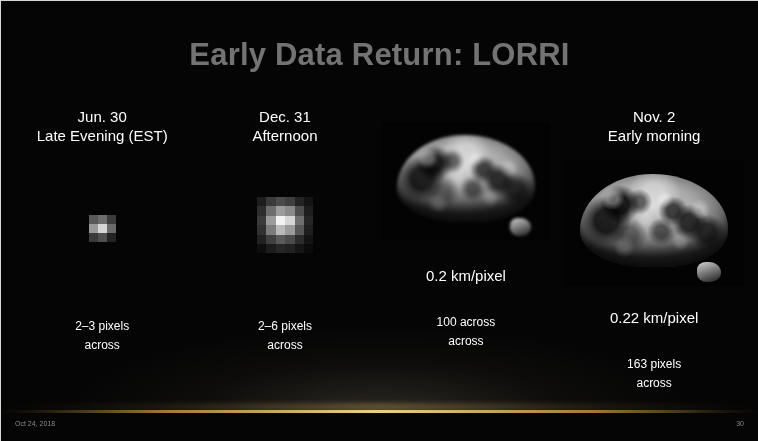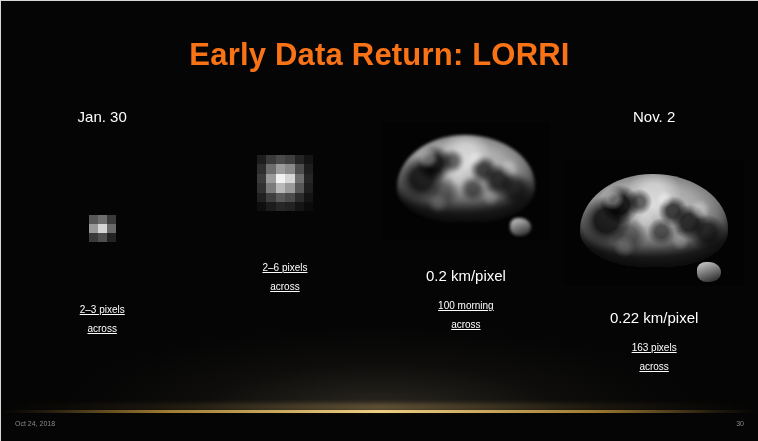--- a/index.html
+++ b/index.html
@@ -65,21 +65,21 @@
         rgba(0,0,0,0) 100%);
     filter: blur(2px);
   }
 
   .title {
     position: absolute;
     top: 36px;
     left: 0;
     width: 100%;
     text-align: center;
-    color: #f97316;
+    color: #737373;
     font-size: 31px;
     font-weight: bold;
     letter-spacing: 0.2px;
   }
 
   .columns {
     position: absolute;
     top: 106px;
     left: 8px;
     width: 742px;
@@ -204,25 +204,24 @@
 
   .scale {
     color: #ffffff;
     font-size: 15px;
     margin-top: 12px;
     text-align: center;
     height: 26px;
   }
   .across {
     color: #ffffff;
-    font-size: 10px;
+    font-size: 12px;
     line-height: 19px;
     text-align: center;
-    margin-top: 3px;
-    text-decoration: underline;
+    margin-top: 20px;
   }
   .across .l2 { display: block; }
 
   .footer-date {
     position: absolute;
     left: 14px;
     bottom: 14px;
     color: #8a8a8a;
     font-size: 7px;
   }
@@ -241,21 +240,22 @@
 
   <div class="stage-glow"></div>
   <div class="stage-line"></div>
 
   <div class="title">Early Data Return: LORRI</div>
 
   <div class="columns">
 
     <div class="col c1">
       <div class="hdr">
-        <span>Jan. 30</span>
+        <span>Jun. 30</span>
+        <span class="l2">Late Evening (EST)</span>
       </div>
       <div class="imgwrap">
         <div class="thumb1">
           <div class="px" style="left:0px;  top:0px;  background:#585858;"></div>
           <div class="px" style="left:9px;  top:0px;  background:#6e6e6e;"></div>
           <div class="px" style="left:18px; top:0px;  background:#3b3b3b;"></div>
           <div class="px" style="left:0px;  top:9px;  background:#9a9a9a;"></div>
           <div class="px" style="left:9px;  top:9px;  background:#d6d6d6;"></div>
           <div class="px" style="left:18px; top:9px;  background:#6a6a6a;"></div>
           <div class="px" style="left:0px;  top:18px; background:#3a3a3a;"></div>
@@ -263,20 +263,24 @@
           <div class="px" style="left:18px; top:18px; background:#232323;"></div>
         </div>
       </div>
       <div class="across">
         <span>2–3 pixels</span>
         <span class="l2">across</span>
       </div>
     </div>
 
     <div class="col c2">
+      <div class="hdr">
+        <span>Dec. 31</span>
+        <span class="l2">Afternoon</span>
+      </div>
       <div class="imgwrap">
         <div class="thumb2">
           <div class="px" style="left:0px;    top:0px;   background:#1d1d1d;"></div>
           <div class="px" style="left:9.4px;  top:0px;   background:#3a3a3a;"></div>
           <div class="px" style="left:18.8px; top:0px;   background:#4a4a4a;"></div>
           <div class="px" style="left:28.2px; top:0px;   background:#3f3f3f;"></div>
           <div class="px" style="left:37.6px; top:0px;   background:#242424;"></div>
           <div class="px" style="left:47px;   top:0px;   background:#141414;"></div>
 
           <div class="px" style="left:0px;    top:9.4px; background:#2e2e2e;"></div>
@@ -325,28 +329,29 @@
       <div class="imgwrap">
         <div class="thumb-img thumb3">
           <div class="body-shape">
             <div class="speckle"></div>
           </div>
           <div class="nub"></div>
         </div>
       </div>
       <div class="scale">0.2 km/pixel</div>
       <div class="across">
-        <span>100 morning</span>
+        <span>100 across</span>
         <span class="l2">across</span>
       </div>
     </div>
 
     <div class="col c4">
       <div class="hdr">
         <span>Nov. 2</span>
+        <span class="l2">Early morning</span>
       </div>
       <div class="imgwrap">
         <div class="thumb-img thumb4">
           <div class="body-shape">
             <div class="speckle"></div>
           </div>
           <div class="nub"></div>
         </div>
       </div>
       <div class="scale">0.22 km/pixel</div>

